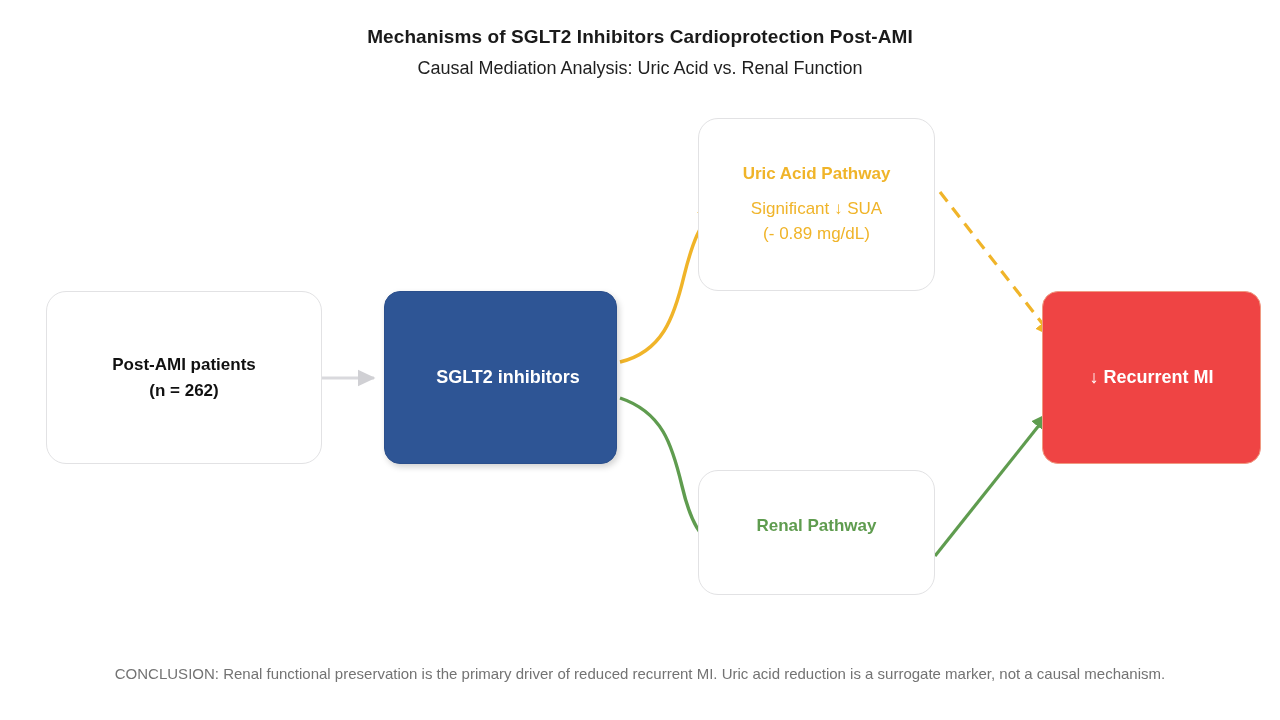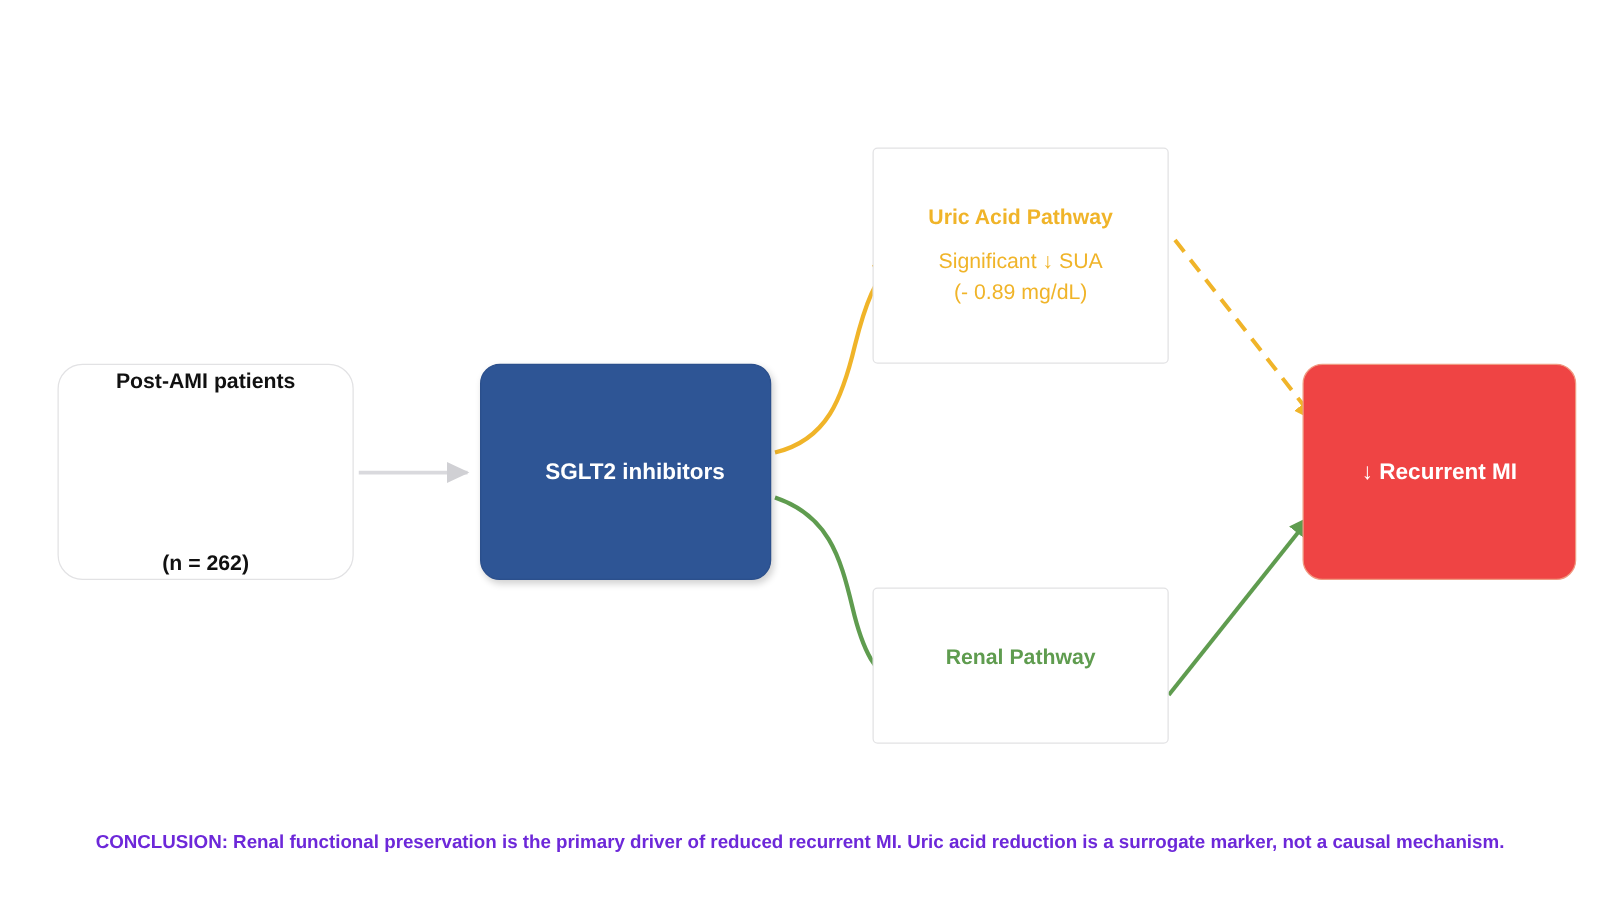--- a/index.html
+++ b/index.html
@@ -55,26 +55,25 @@
     display: flex;
     flex-direction: column;
     align-items: center;
     justify-content: center;
     text-align: center;
   }
 
   .node-population {
     left: 46px;
     top: 291px;
-    width: 237px;
+    width: 276px;
     height: 173px;
     background: #ffffff;
     border: 1.6px solid #e2e2e4;
     border-radius: 20px;
-    justify-content: space-between;
   }
   .node-population .line {
     font-size: 17px;
     font-weight: bold;
     color: #111111;
     line-height: 1.5;
   }
 
   .node-treatment {
     left: 384px;
@@ -90,21 +89,21 @@
     font-size: 18px;
     font-weight: bold;
     color: #ffffff;
     margin-left: 15px;
   }
 
   .node-mediator {
     width: 237px;
     background: #ffffff;
     border: 1.6px solid #e2e2e4;
-    border-radius: 4px;
+    border-radius: 20px;
     padding: 14px 10px;
   }
   .node-uric {
     left: 698px;
     top: 118px;
     height: 173px;
   }
   .node-renal {
     left: 698px;
     top: 470px;
@@ -141,28 +140,29 @@
 
   
   .conclusion {
     position: absolute;
     left: 50px;
     top: 663px;
     width: 1180px;
     text-align: center;
     font-size: 15px;
     line-height: 1.45;
-    color: #6d28d9;
-    font-weight: bold;
+    color: #737373;
   }
 </style>
 </head>
 <body>
 
 <div class="title-block">
+  <div class="title">Mechanisms of SGLT2 Inhibitors Cardioprotection Post-AMI</div>
+  <div class="subtitle">Causal Mediation Analysis: Uric Acid vs. Renal Function</div>
 </div>
 
 <svg id="connectors" viewBox="0 0 1280 720" xmlns="http://www.w3.org/2000/svg">
   <defs>
     <marker id="arrow-grey" markerWidth="7" markerHeight="7" refX="5.5" refY="3.2" orient="auto" markerUnits="strokeWidth">
       <path d="M0,0.4 L6,3.2 L0,6 z" fill="#d0d0d4"></path>
     </marker>
     <marker id="arrow-yellow" markerWidth="6.5" markerHeight="6.5" refX="5" refY="3" orient="auto" markerUnits="strokeWidth">
       <path d="M0,0.3 L5.6,3 L0,5.7 z" fill="#f0b429"></path>
     </marker>

